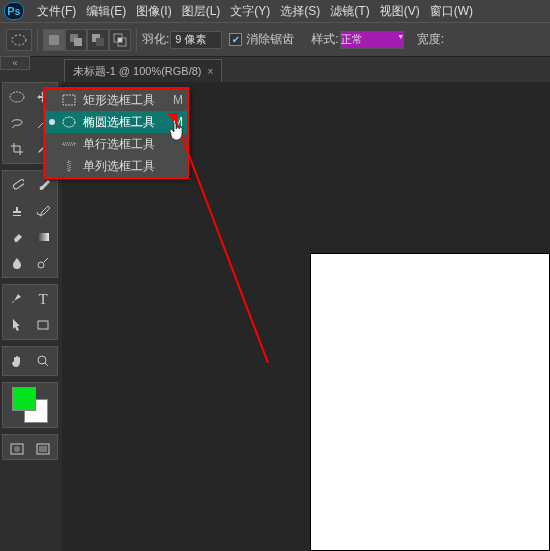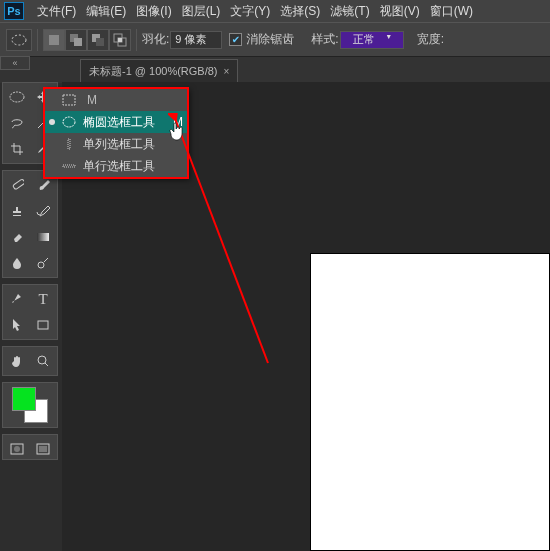--- a/index.html
+++ b/index.html
@@ -1,33 +1,33 @@
 <!DOCTYPE html>
 <html><head>
 <meta charset="utf-8">
 <style>
 *{margin:0;padding:0;box-sizing:border-box;font-family:"Microsoft YaHei",Arial,sans-serif;-webkit-user-select:none;user-select:none}
 body{width:550px;height:551px;background:#2d2d2d;overflow:hidden;position:relative}
 
 .menubar{height:22px;background:#424242;display:flex;align-items:center;padding:0 4px;font-size:12px;color:#ddd}
-.ps-logo{width:20px;height:18px;background:#0c1a2b;border:1px solid #1080c4;color:#3bb4f3;font-weight:bold;font-size:11px;display:flex;align-items:center;justify-content:center;border-radius:0;margin-right:8px}
+.ps-logo{width:20px;height:18px;background:#0c1a2b;border:1px solid #1080c4;color:#3bb4f3;font-weight:bold;font-size:11px;display:flex;align-items:center;justify-content:center;border-radius:8px;margin-right:8px}
 .menu-item{padding:0 5px;cursor:default;white-space:nowrap}
 
 .optionsbar{height:35px;background:#424242;border-top:1px solid #555;border-bottom:1px solid #222;display:flex;align-items:center;padding:0 6px;font-size:12px;color:#ccc;gap:1px}
 .ob-icon-slot{width:26px;height:22px;background:#3a3a3a;border:1px solid #555;display:flex;align-items:center;justify-content:center}
 .ob-sel-group{display:flex;gap:0}
 .ob-sel-btn{width:22px;height:22px;background:#3a3a3a;border:1px solid #555;display:flex;align-items:center;justify-content:center}
 .ob-sel-btn.active{background:#5a5a5a}
 .ob-sep{width:1px;height:22px;background:#555;margin:0 4px}
 .ob-label{white-space:nowrap}
 .ob-input{width:52px;height:18px;background:#333;border:1px solid #555;color:#ddd;font-size:11px;padding:0 4px}
 .ob-check{width:13px;height:13px;border:1px solid #888;background:#333;display:inline-flex;align-items:center;justify-content:center;color:#6cf;font-size:10px;margin-right:4px}
-.ob-select{width:64px;height:18px;background:#4c1d95;border:1px solid #555;color:#ddd;font-size:11px;padding:0 12px;display:flex;align-items:flex-start;justify-content:space-between}
-
-.tabstrip{height:26px;background:#333;display:flex;align-items:flex-end;padding-left:80px}
+.ob-select{width:64px;height:18px;background:#a21caf;border:1px solid #555;color:#ddd;font-size:11px;padding:0 0;display:flex;align-items:flex-start;justify-content:space-between}
+
+.tabstrip{height:26px;background:#333;display:flex;align-items:flex-end;padding-left:64px}
 .collapse-btn{position:absolute;top:56px;left:0;width:30px;height:14px;background:#3a3a3a;border:1px solid #555;display:flex;align-items:center;justify-content:center;color:#aaa;font-size:9px}
 .doc-tab{height:24px;background:#2d2d2d;border:1px solid #555;border-bottom:none;display:flex;align-items:center;padding:0 8px;font-size:11px;color:#bbb;gap:6px}
 .doc-tab .x{color:#aaa;font-size:10px}
 .workspace{position:absolute;top:82px;left:62px;right:0;bottom:0;background:#262626}
 .canvas{position:absolute;right:0;bottom:0;width:240px;height:298px;background:#fff;border:1px solid #000}
 
 .tool-col{position:absolute;top:82px;left:2px;width:56px}
 .tool-grid{background:#424242;border:1px solid #555;padding:2px;display:grid;grid-template-columns:24px 24px;grid-auto-rows:24px;gap:2px;margin-bottom:6px}
 .tool{width:24px;height:24px;display:flex;align-items:center;justify-content:center;color:#ccc;font-size:14px;position:relative}
 .swatch-box{background:#424242;border:1px solid #555;padding:4px;display:flex;flex-direction:column;align-items:center;gap:4px;margin-bottom:6px}
@@ -273,50 +273,51 @@
 </div>
 
 <div class="popup">
   <div class="popup-row">
     <span class="dot"></span>
     <span class="ic">
         <svg width="14" height="12">
           <rect x="1" y="1" width="12" height="10" fill="none" stroke="#ccc" stroke-dasharray="2,1"></rect>
         </svg>
       </span>
+    <span class="lab">矩形选框工具</span>
     <span class="sc">M</span>
   </div>
   <div class="popup-row sel">
     <span class="dot"></span>
     <span class="ic">
         <svg width="14" height="12">
           <ellipse cx="7" cy="6" rx="6" ry="5" fill="none" stroke="#fff" stroke-dasharray="2,1"></ellipse>
         </svg>
       </span>
     <span class="lab">椭圆选框工具</span>
     <span class="sc">M</span>
   </div>
   <div class="popup-row">
     <span class="dot"></span>
     <span class="ic">
         <svg width="14" height="12">
-          <rect x="6" y="1" width="2" height="10" fill="none" stroke="#ccc" stroke-dasharray="1,1"></rect>
+          <rect x="1" y="5" width="12" height="2" fill="none" stroke="#ccc" stroke-dasharray="1,1"></rect>
         </svg>
       </span>
-    <span class="lab">单列选框工具</span>
+    <span class="lab">单行选框工具</span>
     <span class="sc"></span>
   </div>
   <div class="popup-row">
     <span class="dot"></span>
     <span class="ic">
         <svg width="14" height="12">
-          <rect x="1" y="5" width="12" height="2" fill="none" stroke="#ccc" stroke-dasharray="1,1"></rect>
+          <rect x="6" y="1" width="2" height="10" fill="none" stroke="#ccc" stroke-dasharray="1,1"></rect>
         </svg>
       </span>
-    <span class="lab">单行选框工具</span>
+    <span class="lab">单列选框工具</span>
     <span class="sc"></span>
   </div>
 </div>
 
 <div class="anno-box" style="top:87px;left:43px;width:146px;height:92px"></div>
 <svg class="anno-arrow" style="top:113px;left:168px" width="110" height="260">
   <defs>
       <marker id="ah" markerWidth="8" markerHeight="8" refX="1" refY="4" orient="auto">
         <path d="M8 0L0 4l8 4z" fill="#f00"></path>
       </marker>

